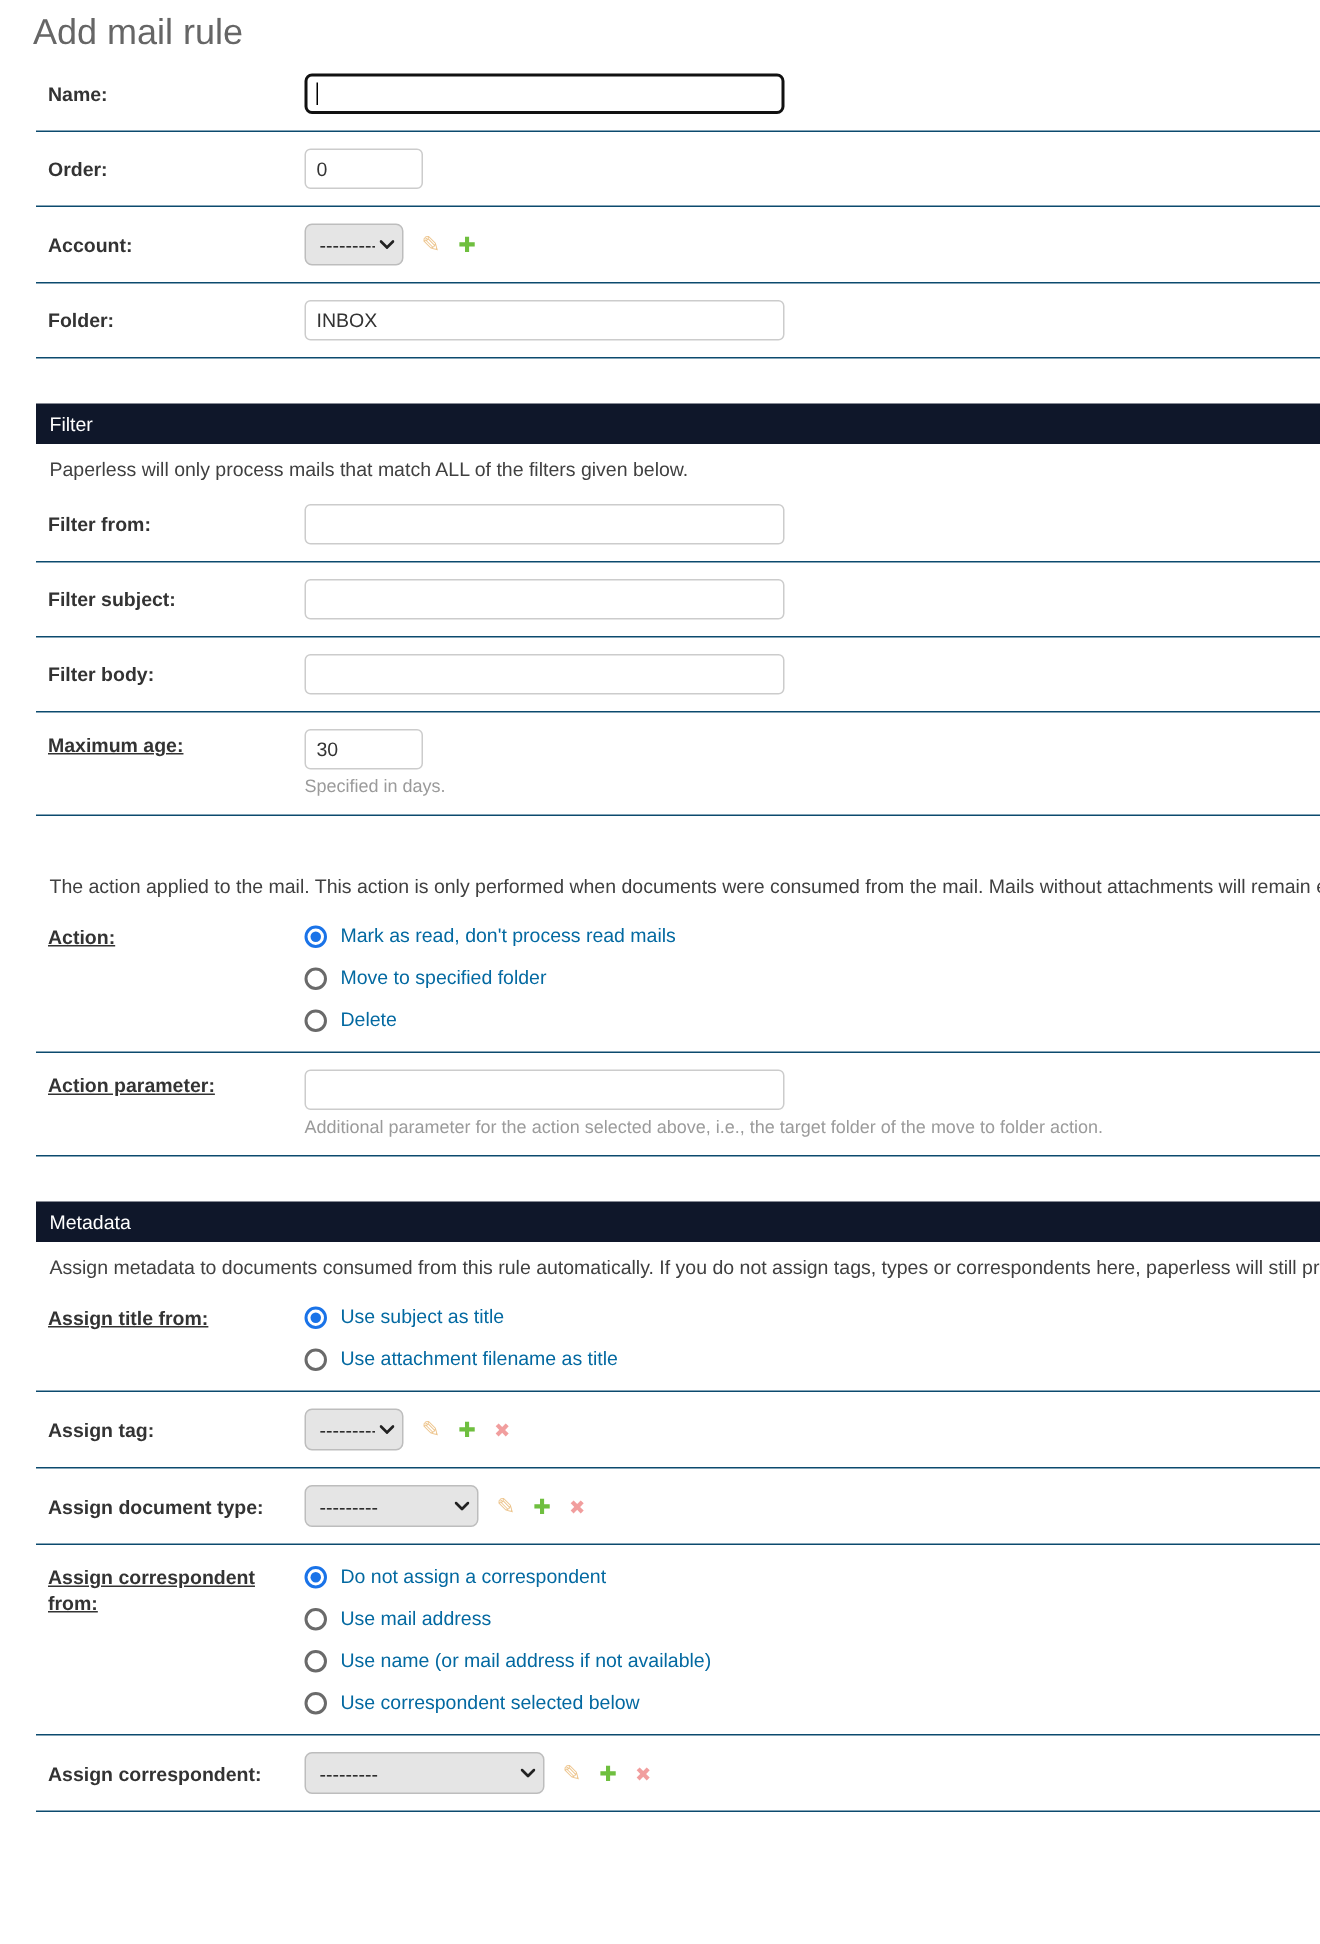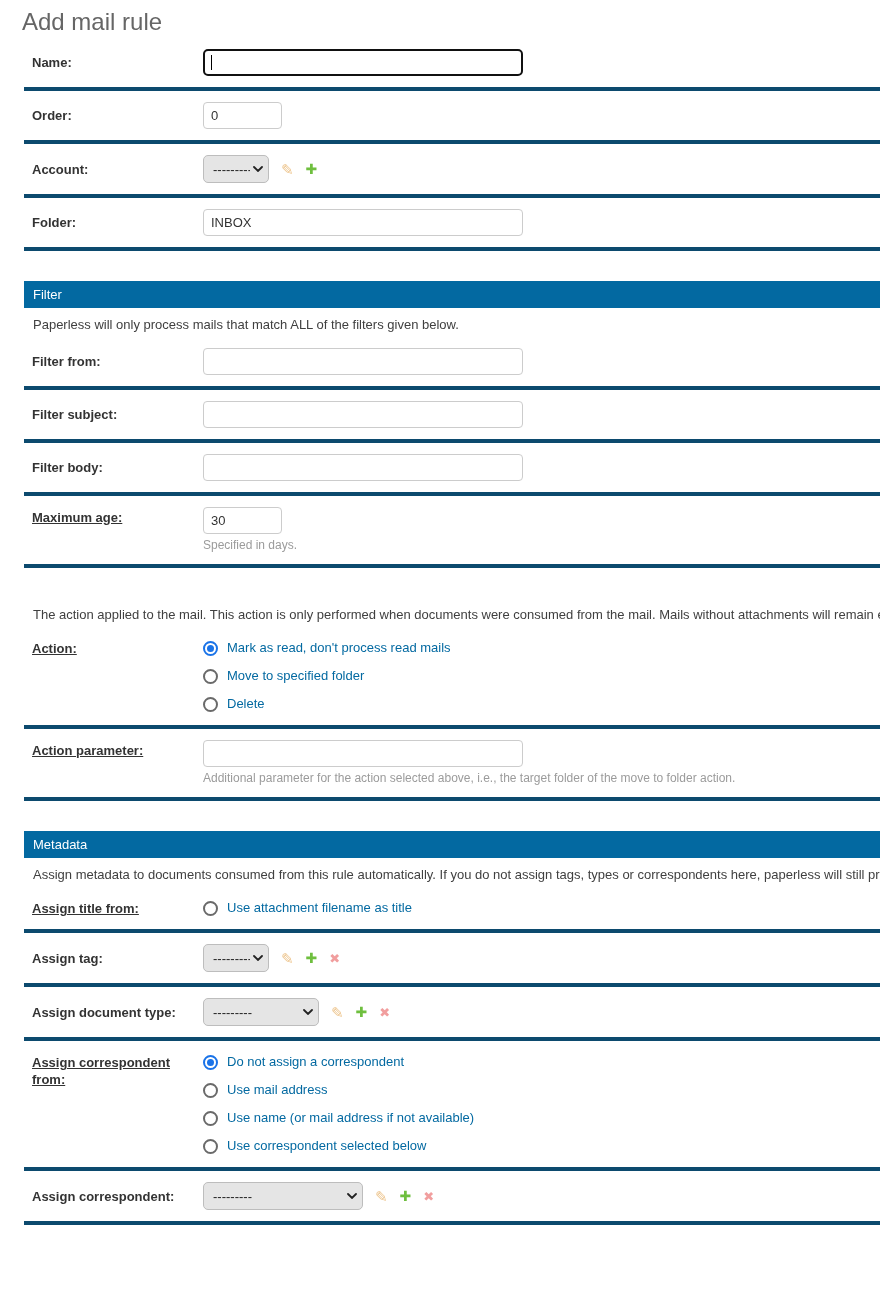--- a/index.html
+++ b/index.html
@@ -2,26 +2,26 @@
 <html><head>
 <meta charset="utf-8">
 <style>
   * { margin:0; padding:0; box-sizing:border-box; }
   html,body { width:880px; height:1296px; background:#fff; overflow:hidden;
     font-family:"Liberation Sans","DejaVu Sans",sans-serif; }
   .container { padding:2px 0 0 24px; }
   h1 { font-size:24px; font-weight:400; color:#666; margin:6px 0 2px -2px; }
 
   .module { margin-bottom:30px; }
-  .section-caption { background:#0369a1; color:#fff; font-size:13px; font-weight:400;
+  .section-caption { background:#0f172a; color:#fff; font-size:13px; font-weight:400;
     padding:6px 8px 5px 9px; line-height:16px; }
   .section-desc { font-size:13px; color:#404040; padding:9px 0 5px 9px;
     white-space:nowrap; overflow:hidden; }
 
-  .row { display:flex; align-items:center; padding:11px 0; border-bottom:4px solid #0c4a6e; }
+  .row { display:flex; align-items:center; padding:11px 0; border-bottom:1px solid #0c4a6e; }
   .row.top { align-items:flex-start; }
   .label-col { flex:0 0 179px; padding-left:8px; font-size:13px; font-weight:700;
     color:#333; line-height:17px; }
   .row.top .label-col { padding-top:2px;text-decoration:underline; }
   .field-col { flex:1; min-width:0; }
   .field-line { display:flex; align-items:center; }
 
   .text-input { width:320px; height:27px; border:1px solid #ccc; border-radius:4px;
     padding:0 7px; font-size:13px; color:#333; background:#fff; outline:none;
     font-family:"Liberation Sans","DejaVu Sans",sans-serif; }
@@ -189,20 +189,24 @@
   </div>
 
   <div class="module">
     <div class="section-caption">Metadata</div>
     <div class="section-desc">Assign metadata to documents consumed from this rule automatically. If you do not assign tags, types or correspondents here, paperless will still process all matching rules that you have defined.</div>
 
     <div class="row top">
       <div class="label-col">Assign title from:</div>
       <div class="field-col">
         <div class="radio-item">
+          <span class="radio checked"></span>
+          <span class="radio-label">Use subject as title</span>
+        </div>
+        <div class="radio-item">
           <span class="radio"></span>
           <span class="radio-label">Use attachment filename as title</span>
         </div>
       </div>
     </div>
 
     <div class="row">
       <div class="label-col">Assign tag:</div>
       <div class="field-col">
           <div class="field-line">

